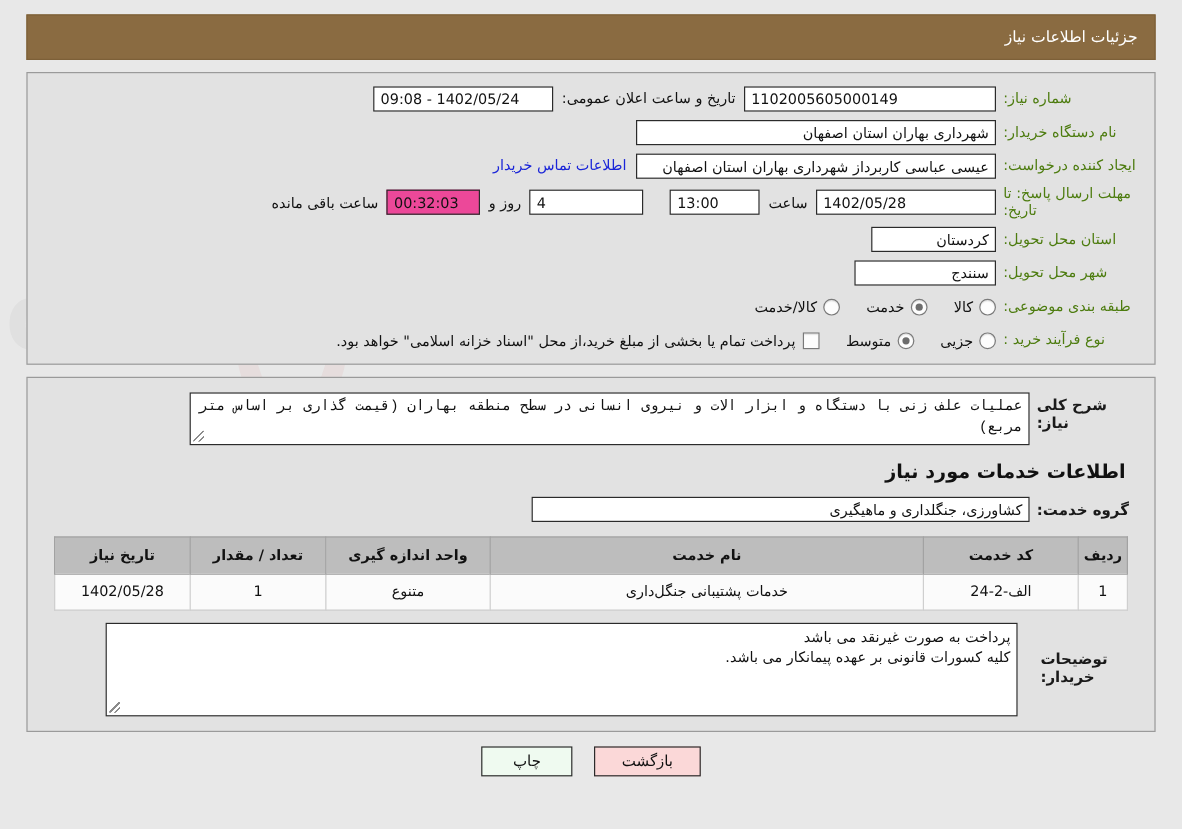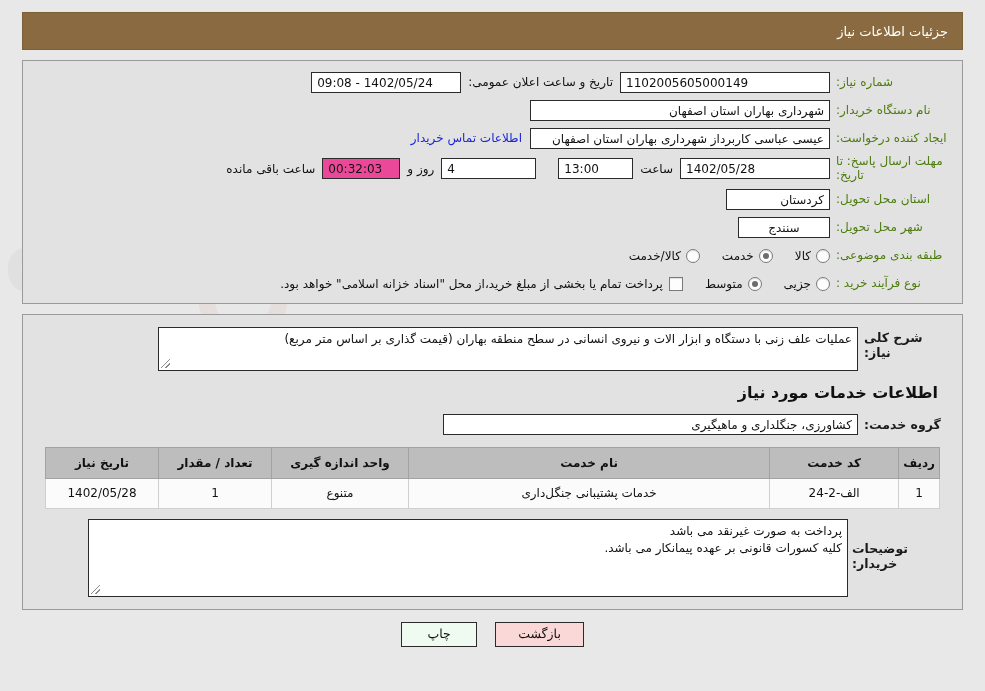--- a/index.html
+++ b/index.html
@@ -100,21 +100,21 @@
   .fld.highlight { background: #ec4899; }
 
   .w-need   { width: 210px; }
   .w-buyer  { width: 300px; }
   .w-creator{ width: 300px; }
   .w-date   { width: 150px; }
   .w-time   { width: 75px; }
   .w-days   { width: 95px; }
   .w-count  { width: 78px; }
   .w-prov   { width: 104px; }
-  .w-city   { width: 92px; text-align: center; }
+  .w-city   { width: 118px; }
   .w-group  { width: 415px; }
 
   .inline-lbl {
     font-size: 12px;
     padding: 0 7px;
     white-space: nowrap;
     color: #111;
   }
   .link {
     color: #1a25d8;
@@ -190,21 +190,21 @@
   }
   .textarea::after {
     content: "";
     position: absolute;
     left: 2px; bottom: 2px;
     width: 9px; height: 9px;
     background:
       linear-gradient(135deg, transparent 0 45%, #8c8c8c 45% 55%, transparent 55% 100%),
       linear-gradient(135deg, transparent 0 70%, #8c8c8c 70% 80%, transparent 80% 100%);
   }
-  .ta-desc { width: 700px; height: 44px; }
+  .ta-desc { width: 700px; height: 44px; font-family: Liberation Mono, monospace; }
   .ta-notes { width: 760px; height: 78px; }
 
   .section-title {
     font-weight: bold;
     font-size: 16px;
     margin: 12px 12px 12px 0;
     text-align: right;
     color: #111;
   }
 
@@ -273,21 +273,21 @@
   .btn-print { background: #effaf0; }
   .btn-back  { background: #fbd8d8; }
 
   .notes-row { display: flex; align-items: flex-start; margin: 0 10px 0 10px; }
   .notes-lbl {
     font-weight: bold;
     font-size: 12.5px;
     width: 92px;
     flex: 0 0 92px;
     text-align: left;
-    padding-left: 4px;
+    padding-left: 19px;
     padding-top: 22px;
     box-sizing: border-box;
   }
 </style>
 </head>
 <body>
 
 <svg class="watermark" viewBox="0 0 985 230" xmlns="http://www.w3.org/2000/svg">
   <g opacity="0.30">
     <path d="M205 60 q0 -34 38 -34 q38 0 38 34 l0 52 q0 42 -38 62 q-38 -20 -38 -62 z" fill="none" stroke="#d9a6a6" stroke-width="16"></path>

